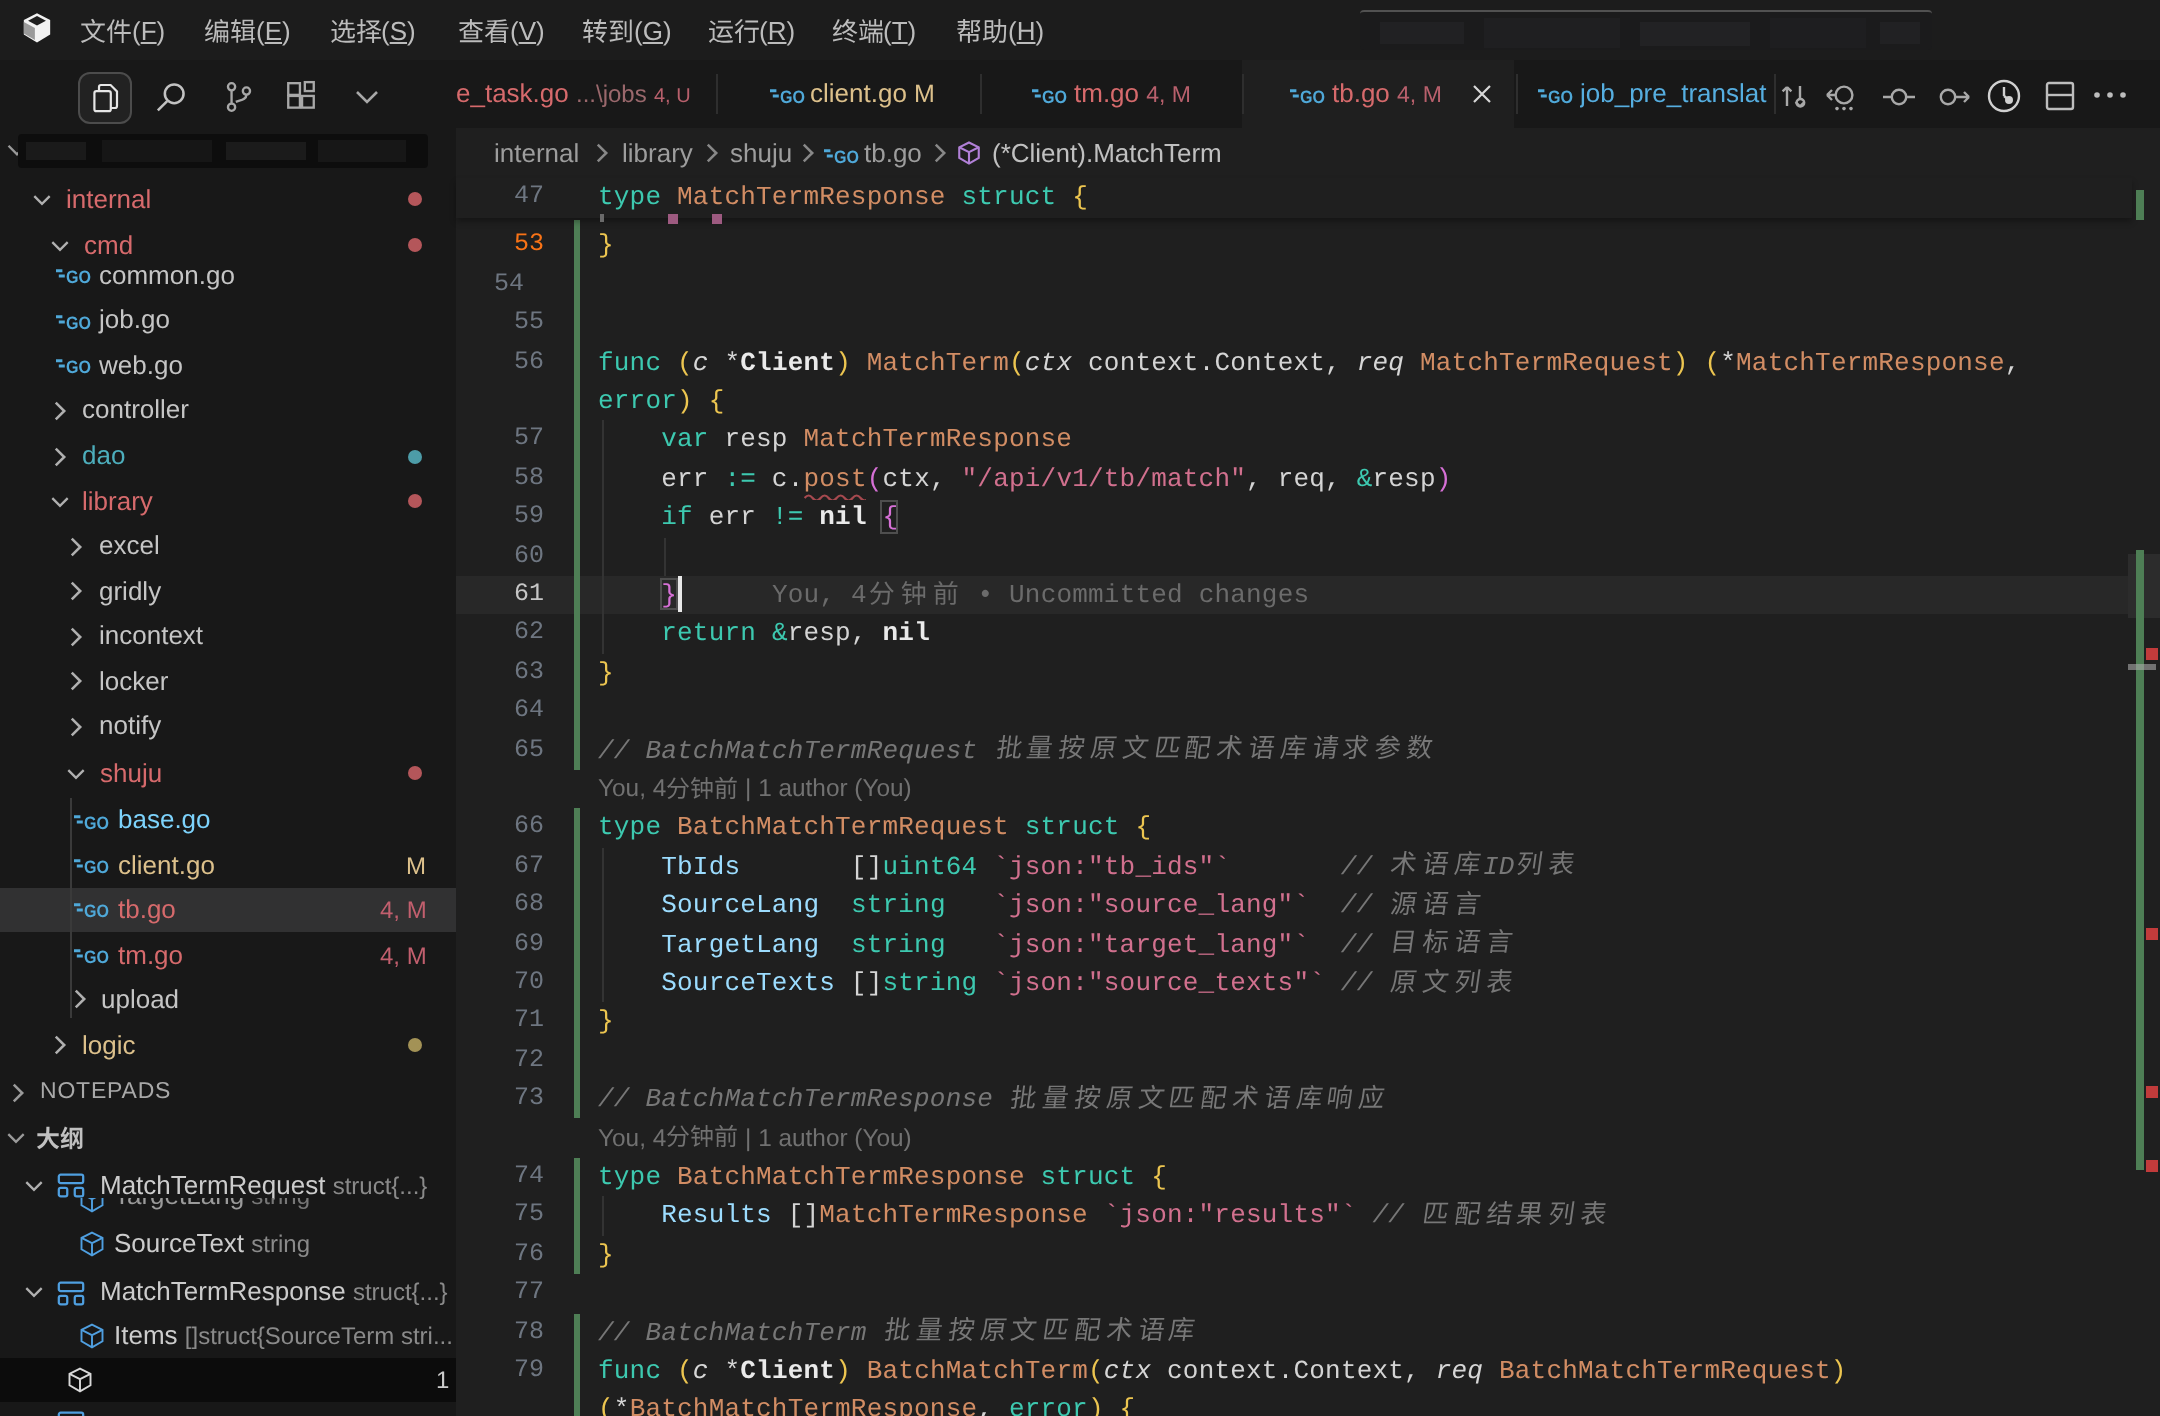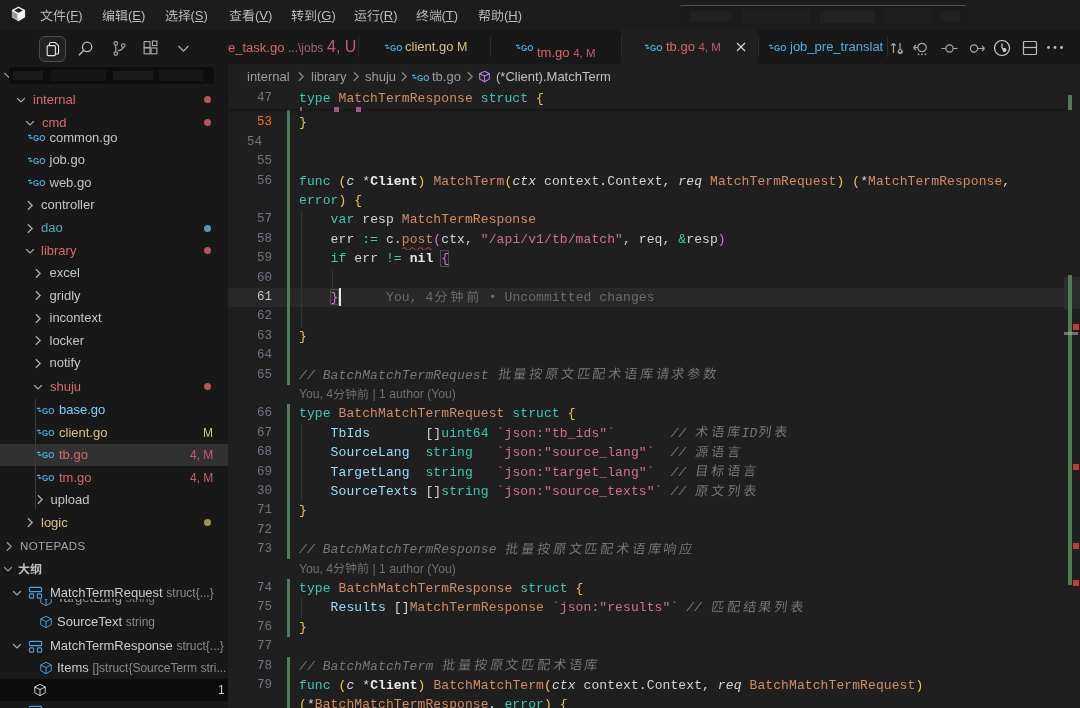--- a/index.html
+++ b/index.html
@@ -414,35 +414,35 @@
         <rect x="10" y="9.5" width="4.5" height="4.5" rx="1"></rect>
 </svg>
     </div>
     <div class="abs" style="left:228px;top:30px;width:852px;height:34px;background:#181818"></div>
     <div class="abs" style="left:621px;top:30px;width:136px;height:34px;background:#1f1f1f"></div>
     <div class="abs" style="left:357.5px;top:37px;width:1px;height:20px;background:#2e2e2e"></div>
     <div class="abs" style="left:489.5px;top:37px;width:1px;height:20px;background:#2e2e2e"></div>
     <div class="abs" style="left:620.5px;top:37px;width:1px;height:20px;background:#2e2e2e"></div>
     <div class="abs" style="left:757.5px;top:37px;width:1px;height:20px;background:#2e2e2e"></div>
     <div class="abs" style="left:886.5px;top:37px;width:1px;height:20px;background:#2e2e2e"></div>
-    <div class="abs" style="left:228px;top:30px;height:34px;line-height:34px;font-size:13px;white-space:pre;color:#d66a6c">e_task.go <span style="color:#9a686c;font-size:12px">...\jobs</span> <span style="color:#b8606c;font-size:16px">4, U</span></div>
+    <div class="abs" style="left:228px;top:30px;height:34px;line-height:34px;font-size:13px;white-space:pre;color:#d66a6c">e_task.go <span style="color:#9a686c;font-size:12px">...\jobs</span> <span style="color:#b8606c;font-size:10px">4, U</span></div>
     <svg class="icn" style="left:385px;top:42px" width="18.0" height="11.0" viewBox="0 0 18 11">
 <g fill="none" stroke="#4fa8d8" stroke-width="1.5">
         <path d="M0 3.4 H3.2 M1.4 6 H4.4"></path>
       </g>
 <text x="5" y="9.3" font-family="Liberation Sans" font-size="9" font-weight="bold" fill="#4fa8d8" textLength="12.5" lengthAdjust="spacingAndGlyphs">GO</text>
 </svg>
     <div class="abs" style="left:405px;top:30px;height:34px;line-height:34px;font-size:13px;white-space:pre;color:#dcc08b">client.go <span style="font-size:12.5px">M</span></div>
     <svg class="icn" style="left:516px;top:42px" width="18.0" height="11.0" viewBox="0 0 18 11">
 <g fill="none" stroke="#4fa8d8" stroke-width="1.5">
         <path d="M0 3.4 H3.2 M1.4 6 H4.4"></path>
       </g>
 <text x="5" y="9.3" font-family="Liberation Sans" font-size="9" font-weight="bold" fill="#4fa8d8" textLength="12.5" lengthAdjust="spacingAndGlyphs">GO</text>
 </svg>
-    <div class="abs" style="left:537px;top:30px;height:34px;line-height:46px;font-size:13px;white-space:pre;color:#d66a6c">tm.go <span style="color:#b8606c;font-size:11.5px">4, M</span></div>
+    <div class="abs" style="left:537px;top:30px;height:34px;line-height:34px;font-size:13px;white-space:pre;color:#d66a6c">tm.go <span style="color:#b8606c;font-size:11.5px">4, M</span></div>
     <svg class="icn" style="left:645px;top:42px" width="18.0" height="11.0" viewBox="0 0 18 11">
 <g fill="none" stroke="#4fa8d8" stroke-width="1.5">
         <path d="M0 3.4 H3.2 M1.4 6 H4.4"></path>
       </g>
 <text x="5" y="9.3" font-family="Liberation Sans" font-size="9" font-weight="bold" fill="#4fa8d8" textLength="12.5" lengthAdjust="spacingAndGlyphs">GO</text>
 </svg>
     <div class="abs" style="left:666px;top:30px;height:34px;line-height:34px;font-size:13px;white-space:pre;color:#d66a6c">tb.go <span style="color:#b8606c;font-size:11.5px">4, M</span></div>
     <svg class="icn" style="left:736px;top:42px" width="10" height="10" viewBox="0 0 10 10" stroke="#d8d8d8" stroke-width="1.1">
       <path d="M1 1 L9 9 M9 1 L1 9"></path>
     </svg>
@@ -536,20 +536,21 @@
     <div class="ln" style="left:228px;top:210.3px;color:#6e7681">57</div>
     <div class="row" style="left:299px;top:210.3px">    <span class="kw">var</span> resp <span class="ty">MatchTermResponse</span></div>
     <div class="ln" style="left:228px;top:229.7px;color:#6e7681">58</div>
     <div class="row" style="left:299px;top:229.7px">    err <span class="kw">:=</span> c.<span class="ty">post</span><span class="b2">(</span>ctx, <span class="st">"/api/v1/tb/match"</span>, req, <span class="kw">&amp;</span>resp<span class="b2">)</span></div>
     <div class="ln" style="left:228px;top:249.09999999999997px;color:#6e7681">59</div>
     <div class="row" style="left:299px;top:249.09999999999997px">    <span class="kw">if</span> err <span class="kw">!=</span> <span class="wb">nil</span> <span class="b2">{</span></div>
     <div class="ln" style="left:228px;top:268.5px;color:#6e7681">60</div>
     <div class="ln" style="left:228px;top:287.90000000000003px;color:#c6c6c6">61</div>
     <div class="row" style="left:299px;top:287.90000000000003px">    <span class="b2">}</span></div>
     <div class="ln" style="left:228px;top:307.3px;color:#6e7681">62</div>
+    <div class="row" style="left:299px;top:307.3px">    <span class="kw">return</span> <span class="kw">&amp;</span>resp, <span class="wb">nil</span></div>
     <div class="ln" style="left:228px;top:326.7px;color:#6e7681">63</div>
     <div class="row" style="left:299px;top:326.7px"><span class="b1">}</span></div>
     <div class="ln" style="left:228px;top:346.09999999999997px;color:#6e7681">64</div>
     <div class="ln" style="left:228px;top:365.5px;color:#6e7681">65</div>
     <div class="row" style="left:299px;top:365.5px"><span class="cm it">// BatchMatchTermRequest <svg class="cjm" viewBox="0 -880 1000 1000">
           <use href="#u6279"></use>
         </svg><svg class="cjm" viewBox="0 -880 1000 1000">
           <use href="#u91cf"></use>
         </svg><svg class="cjm" viewBox="0 -880 1000 1000">
           <use href="#u6309"></use>
@@ -608,21 +609,21 @@
     <div class="ln" style="left:228px;top:462.5px;color:#6e7681">69</div>
     <div class="row" style="left:299px;top:462.5px">    <span class="fd">TargetLang</span>  <span class="kw">string</span>   <span class="st">`json:"target_lang"`</span>  <span class="cm it">// <svg class="cjm" viewBox="0 -880 1000 1000">
           <use href="#u76ee"></use>
         </svg><svg class="cjm" viewBox="0 -880 1000 1000">
           <use href="#u6807"></use>
         </svg><svg class="cjm" viewBox="0 -880 1000 1000">
           <use href="#u8bed"></use>
         </svg><svg class="cjm" viewBox="0 -880 1000 1000">
           <use href="#u8a00"></use>
         </svg></span></div>
-    <div class="ln" style="left:228px;top:481.9px;color:#6e7681">30</div>
+    <div class="ln" style="left:228px;top:481.9px;color:#6e7681">70</div>
     <div class="row" style="left:299px;top:481.9px">    <span class="fd">SourceTexts</span> []<span class="kw">string</span> <span class="st">`json:"source_texts"`</span> <span class="cm it">// <svg class="cjm" viewBox="0 -880 1000 1000">
           <use href="#u539f"></use>
         </svg><svg class="cjm" viewBox="0 -880 1000 1000">
           <use href="#u6587"></use>
         </svg><svg class="cjm" viewBox="0 -880 1000 1000">
           <use href="#u5217"></use>
         </svg><svg class="cjm" viewBox="0 -880 1000 1000">
           <use href="#u8868"></use>
         </svg></span></div>
     <div class="ln" style="left:228px;top:501.3px;color:#6e7681">71</div>

